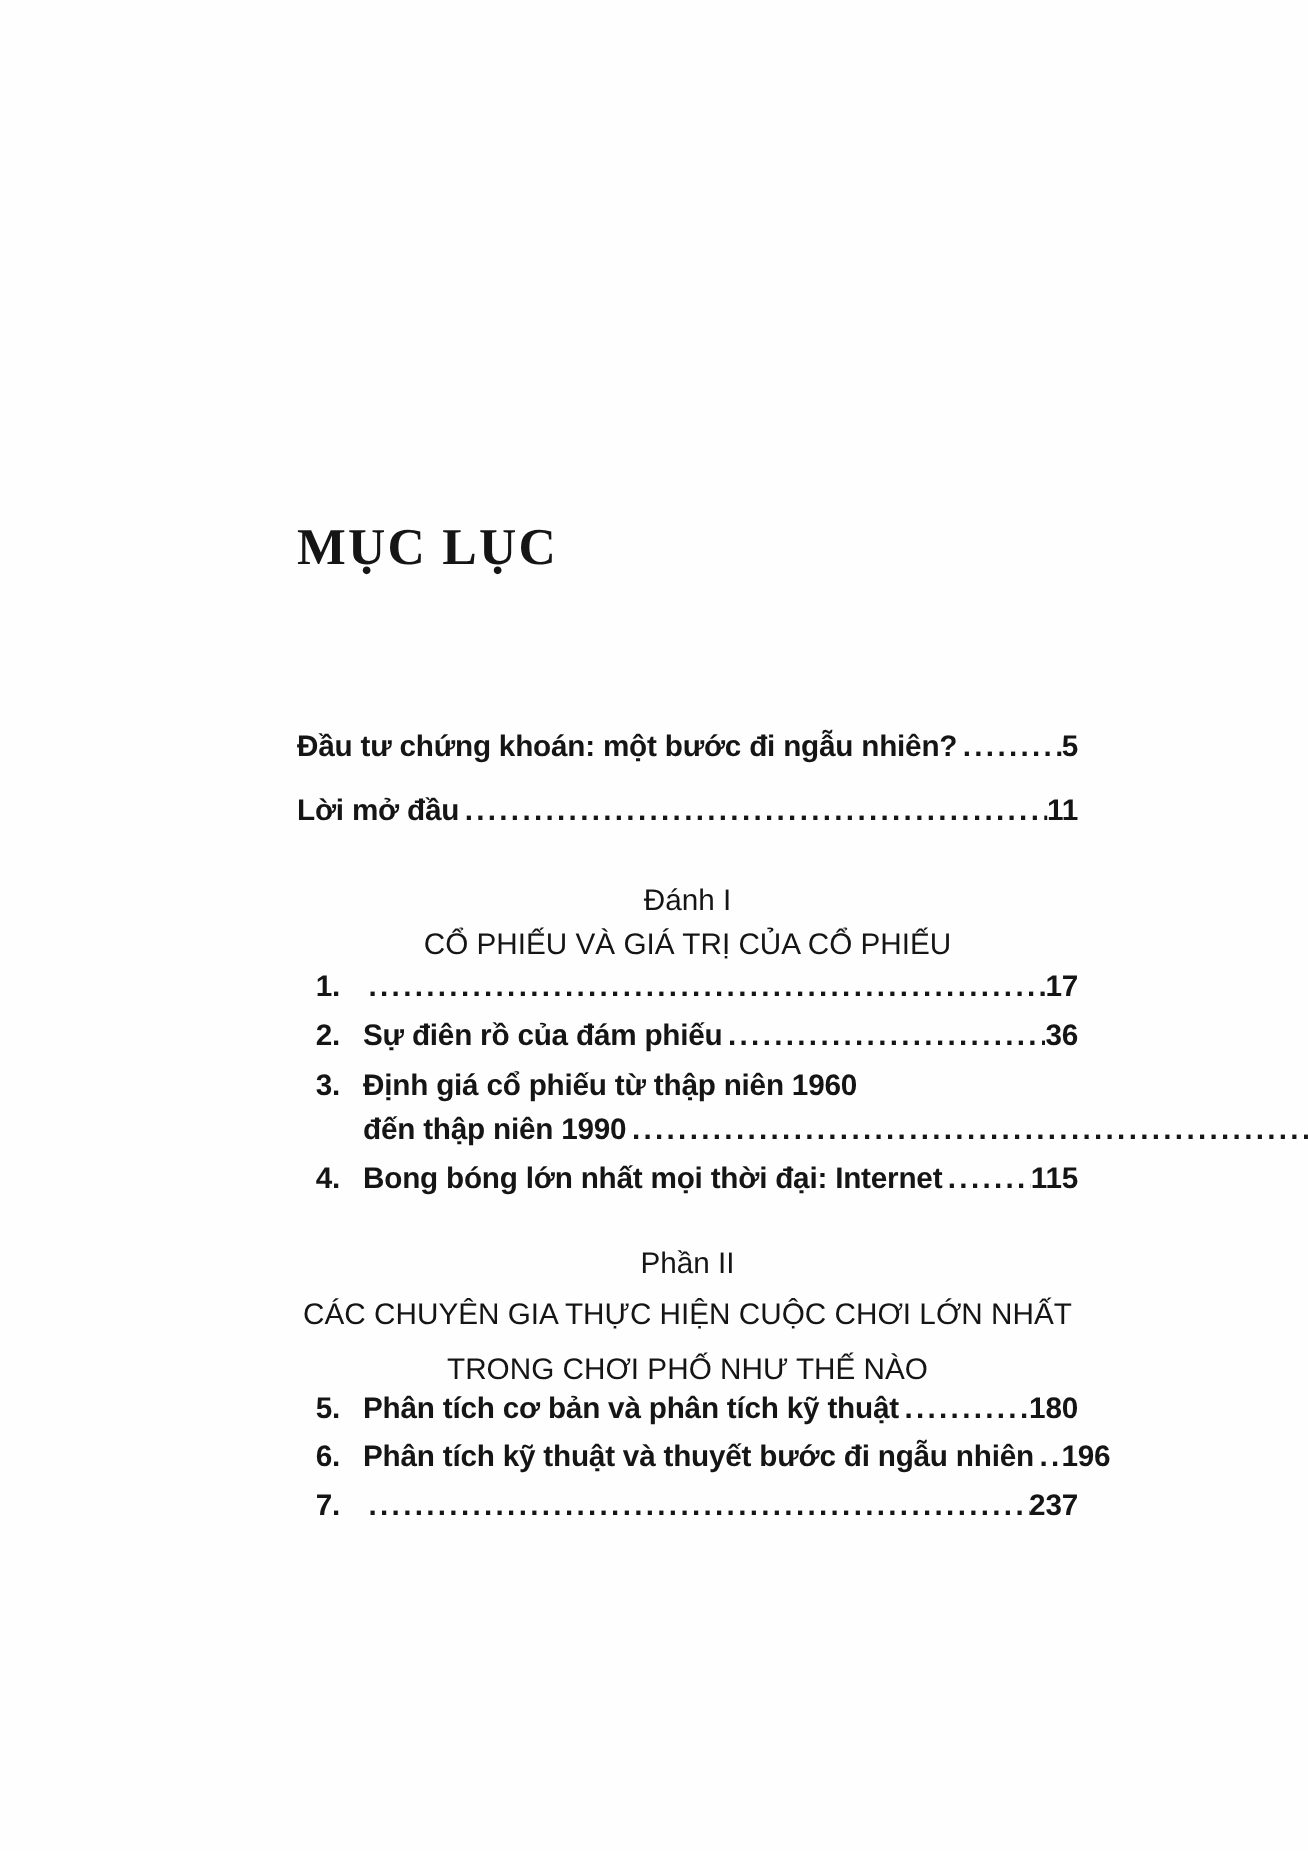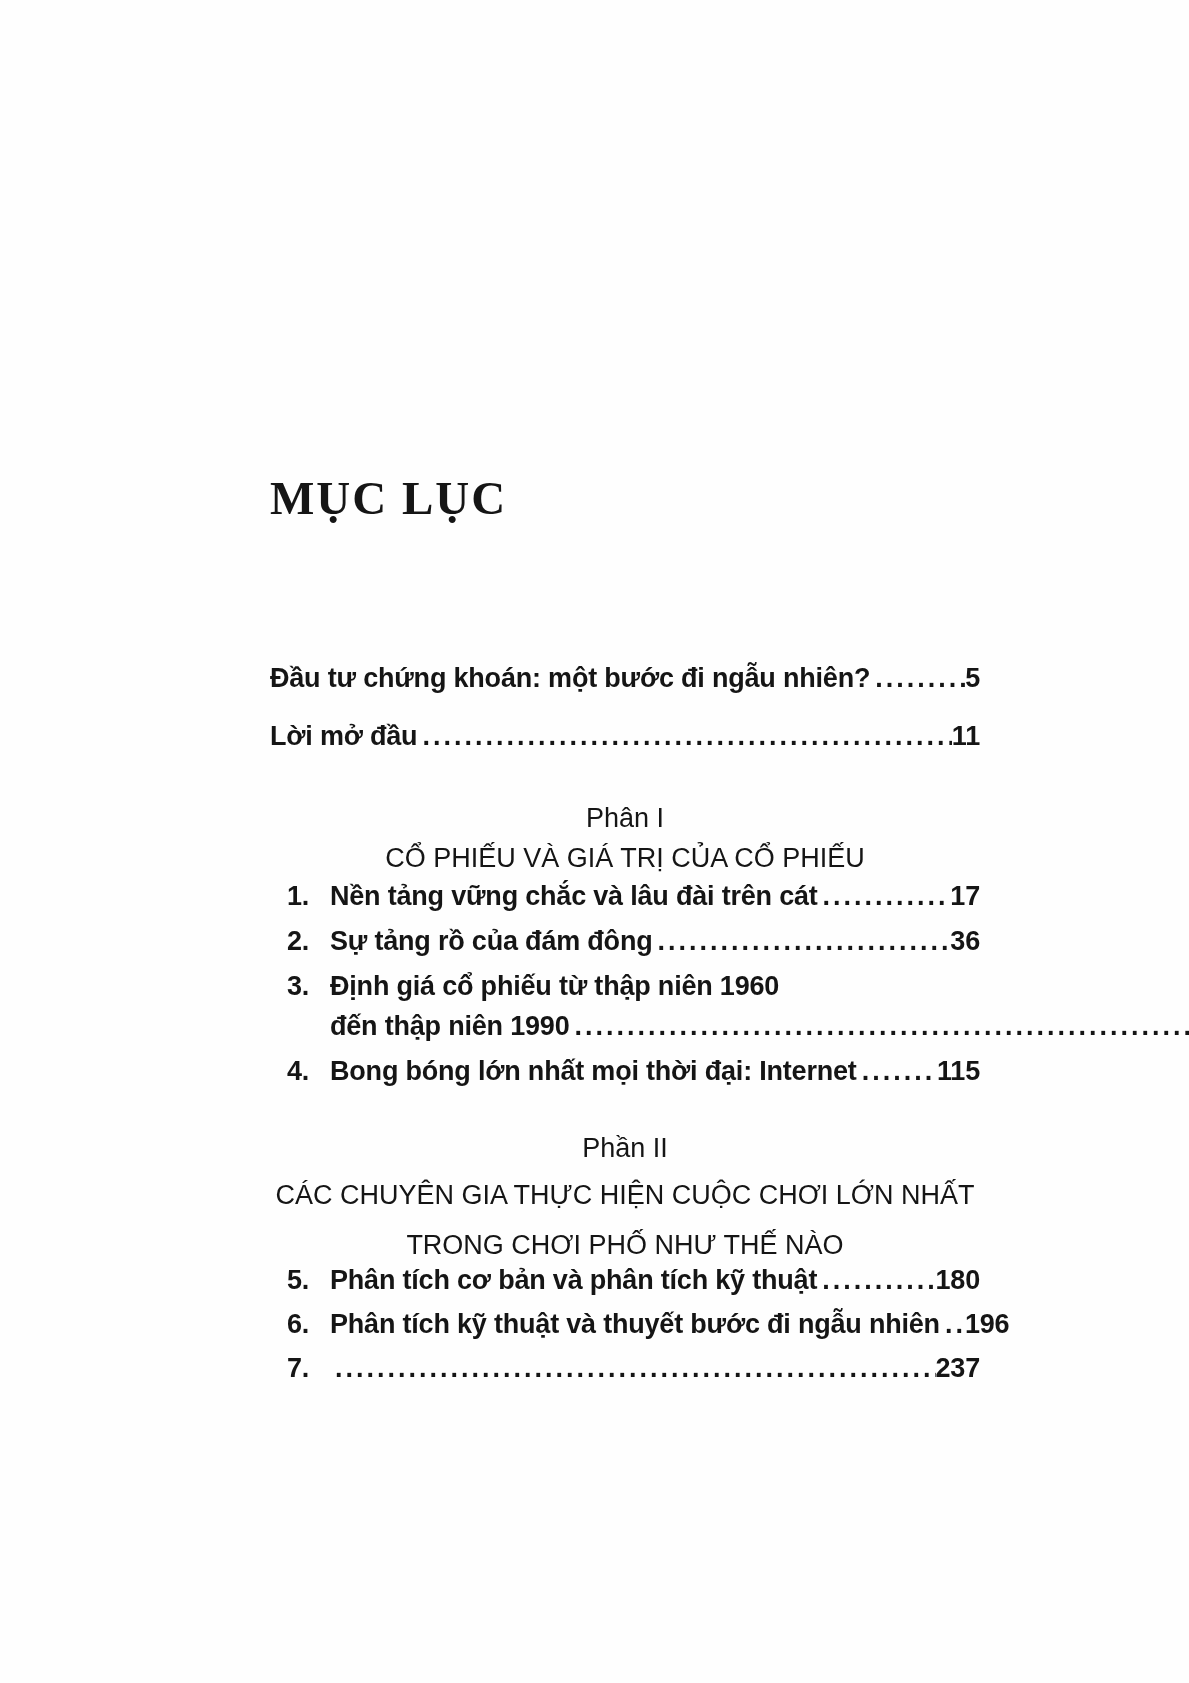--- a/index.html
+++ b/index.html
@@ -105,32 +105,31 @@
     <span class="label">Đầu tư chứng khoán: một bước đi ngẫu nhiên?</span>
     <span class="dots">............................................................................................................................................................................................................................</span>
     <span class="pagenum">5</span>
   </div>
   <div class="row front" style="top:710px;">
     <span class="label">Lời mở đầu</span>
     <span class="dots">............................................................................................................................................................................................................................</span>
     <span class="pagenum">11</span>
   </div>
 
-  <div class="heading" style="top:792px;">Phân I</div>
+  <div class="heading" style="top:792px;">Đánh I</div>
   <div class="heading" style="top:832px;">CỔ PHIẾU VÀ GIÁ TRỊ CỦA CỔ PHIẾU</div>
 
   <div class="row chapter" style="top:870px;">
     <span class="num">1.</span>
-    <span class="label">Nền tảng vững chắc và lâu đài trên cát</span>
     <span class="dots">............................................................................................................................................................................................................................</span>
     <span class="pagenum">17</span>
   </div>
   <div class="row chapter" style="top:915px;">
     <span class="num">2.</span>
-    <span class="label">Sự tảng rồ của đám đông</span>
+    <span class="label">Sự điên rồ của đám phiếu</span>
     <span class="dots">............................................................................................................................................................................................................................</span>
     <span class="pagenum">36</span>
   </div>
   <div class="row chapter two-line" style="top:960px;">
     <span class="num">3.</span>
     <span class="label-block">
       <span class="label-line1">Định giá cổ phiếu từ thập niên 1960</span>
       <span class="cont-line">
         <span class="label">đến thập niên 1990</span>
         <span class="dots">............................................................................................................................................................................................................................</span>

